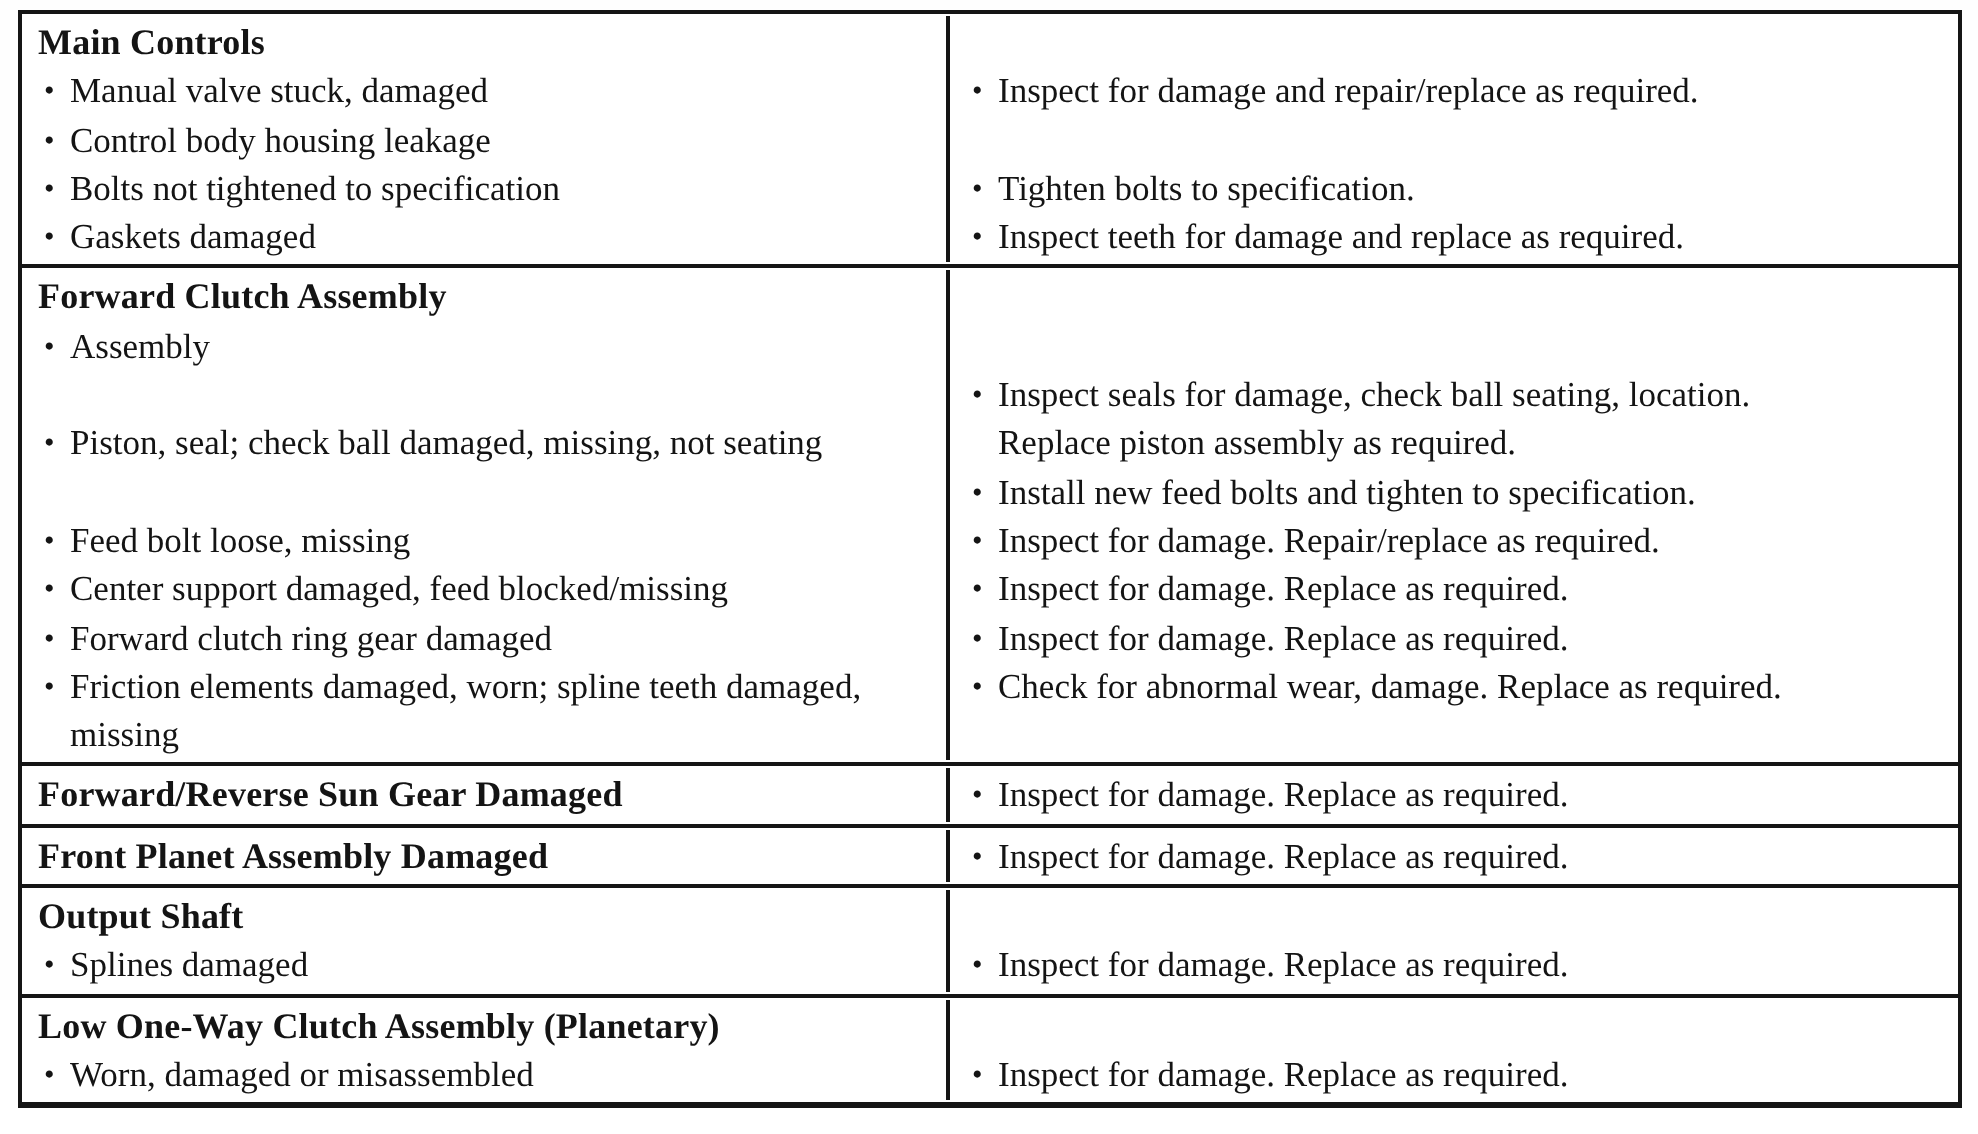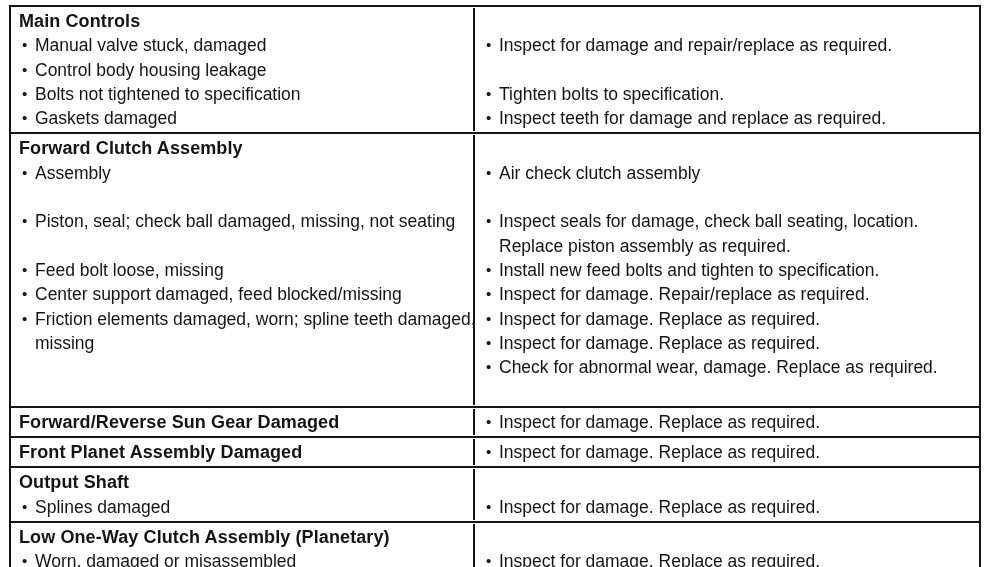--- a/index.html
+++ b/index.html
@@ -8,21 +8,21 @@
     background: #ffffff;
     width: 989px;
     height: 567px;
     overflow: hidden;
   }
   .page {
     position: relative;
     width: 989px;
     height: 500px;
     background: #fefefe;
-    font-family: Liberation Sans, sans-serif;
+    font-family: Liberation Serif, serif;
     color: #141414;
   }
   .doc-table {
     position: absolute;
     left: 9px;
     top: 5px;
     width: 972px;
     box-sizing: border-box;
     border: 2px solid #151515;
     border-bottom-width: 3px;
@@ -97,26 +97,26 @@
       </div>
       <div class="section">
         <div class="cell left">
           <div class="line header">Forward Clutch Assembly</div>
           <div class="line bullet"><span class="dot">•</span><span class="txt">Assembly</span></div>
           <div class="line spacer"></div>
           <div class="line bullet"><span class="dot">•</span><span class="txt">Piston, seal; check ball damaged, missing, not seating</span></div>
           <div class="line spacer"></div>
           <div class="line bullet"><span class="dot">•</span><span class="txt">Feed bolt loose, missing</span></div>
           <div class="line bullet"><span class="dot">•</span><span class="txt">Center support damaged, feed blocked/missing</span></div>
+          <div class="line bullet"><span class="dot">•</span><span class="txt">Forward clutch ring gear damaged</span></div>
           <div class="line bullet"><span class="dot">•</span><span class="txt">Friction elements damaged, worn; spline teeth damaged,</span></div>
           <div class="line cont">missing</div>
         </div>
         <div class="cell right">
           <div class="line spacer"></div>
-          <div class="line bullet"><span class="dot">•</span><span class="txt">Air check clutch assembly</span></div>
           <div class="line spacer"></div>
           <div class="line bullet"><span class="dot">•</span><span class="txt">Inspect seals for damage, check ball seating, location.</span></div>
           <div class="line cont">Replace piston assembly as required.</div>
           <div class="line bullet"><span class="dot">•</span><span class="txt">Install new feed bolts and tighten to specification.</span></div>
           <div class="line bullet"><span class="dot">•</span><span class="txt">Inspect for damage. Repair/replace as required.</span></div>
           <div class="line bullet"><span class="dot">•</span><span class="txt">Inspect for damage. Replace as required.</span></div>
           <div class="line bullet"><span class="dot">•</span><span class="txt">Inspect for damage. Replace as required.</span></div>
           <div class="line bullet"><span class="dot">•</span><span class="txt">Check for abnormal wear, damage. Replace as required.</span></div>
           <div class="line spacer"></div>
         </div>

